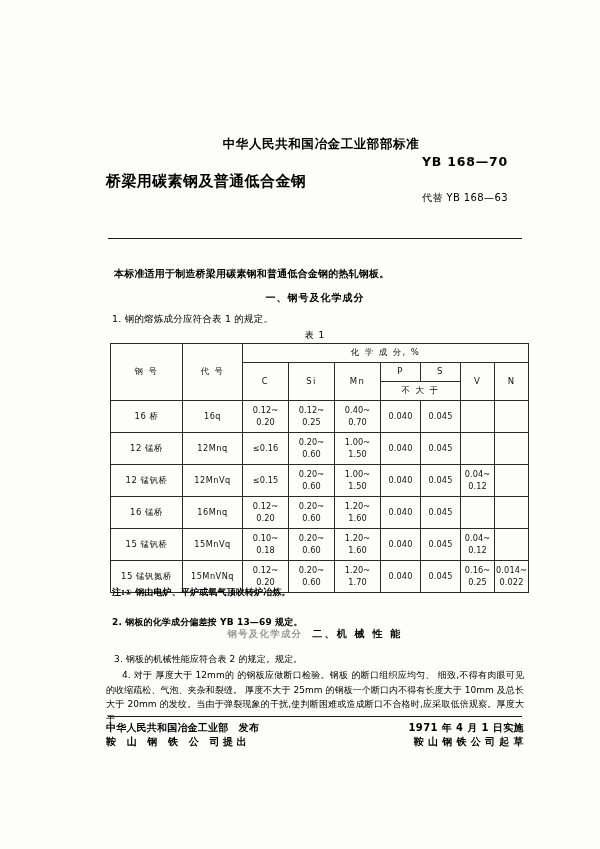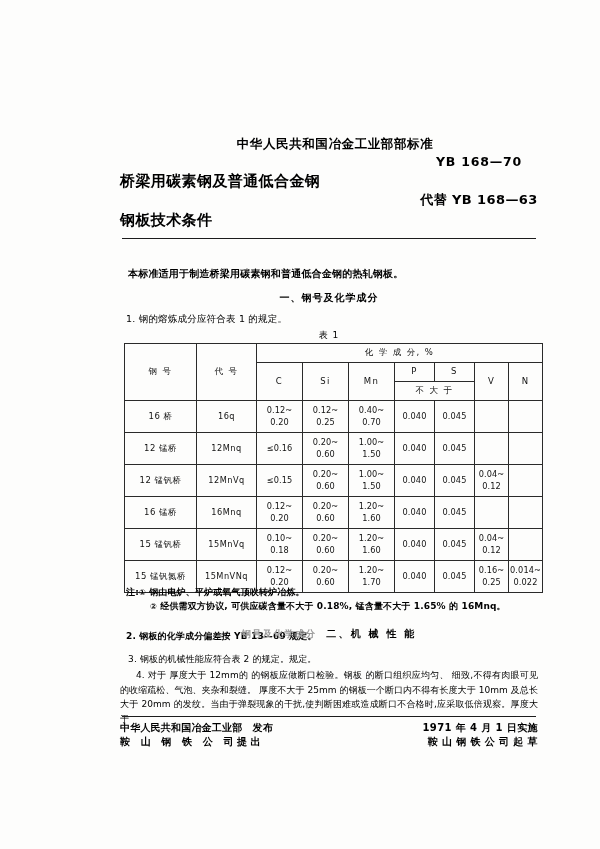--- a/index.html
+++ b/index.html
@@ -23,21 +23,21 @@
   .sheet {
     position: absolute;
     left: 0;
     top: 0;
     width: 600px;
     height: 849px;
     background: #fdfdfc;
   }
   .content {
     position: absolute;
-    left: 120px;
+    left: 106px;
     top: 0;
     width: 418px;
     height: 642px;
   }
 
   
   .masthead {
     position: absolute;
     left: 0;
     top: 136px;
@@ -73,22 +73,22 @@
     text-align: center;
   }
   .std-no {
     font-size: 12.5px;
     font-weight: bold;
     letter-spacing: 0.8px;
     font-family: "DejaVu Sans", "Liberation Sans", sans-serif;
   }
   .std-replaces {
     margin-top: 22px;
-    font-size: 13px;
-    font-weight: bold;
+    font-size: 10px;
+    font-weight: normal;
     letter-spacing: 0.4px;
     text-align: center;
   }
 
   .rule-top {
     position: absolute;
     left: 2px;
     top: 238px;
     width: 414px;
     height: 0;
@@ -292,21 +292,20 @@
 <div class="page">
   <div class="sheet"></div>
 
   <div class="content">
 
     <div class="masthead">
       <div class="ministry-line">中华人民共和国冶金工业部部标准</div>
 
       <div class="title-block">
         <div class="title-line">桥梁用碳素钢及普通低合金钢</div>
-        <div class="title-line second">钢板技术条件</div>
       </div>
 
       <div class="std-block">
         <div class="std-no">YB 168—70</div>
         <div class="std-replaces">代替 YB 168—63</div>
       </div>
     </div>
 
     <div class="rule-top"></div>
 
@@ -509,24 +508,20 @@
           </tr>
         </tbody>
       </table>
     </div>
 
     <div class="notes">
       <div class="note-line">
         <span>注:</span><span class="circnum">①</span>
         <span>钢由电炉、平炉或氧气顶吹转炉冶炼。</span>
       </div>
-      <div class="note-line note-indent">
-        <span class="circnum">②</span>
-        <span>经供需双方协议, 可供应碳含量不大于 0.18%, 锰含量不大于 1.65% 的 16Mnq。</span>
-      </div>
       <div class="note-line clause-2">2. 钢板的化学成分偏差按 YB 13—69 规定。</div>
     </div>
 
     <div class="mid-heading-wrap">
       <span class="ghost">钢号及化学成分</span><span class="mid-heading">二、机 械 性 能</span>
     </div>
 
     <div class="clause-3">3. 钢板的机械性能应符合表 2 的规定。规定。</div>
 
     <div class="clause-4">4. 对于 厚度大于 12mm的 的钢板应做断口检验。钢板 的断口组织应均匀、 细致,不得有肉眼可见的收缩疏松、气泡、夹杂和裂缝。 厚度不大于 25mm 的钢板一个断口内不得有长度大于 10mm 及总长大于 20mm 的发纹。当由于弹裂现象的干扰,使判断困难或造成断口不合格时,应采取低倍观察。厚度大于</div>

